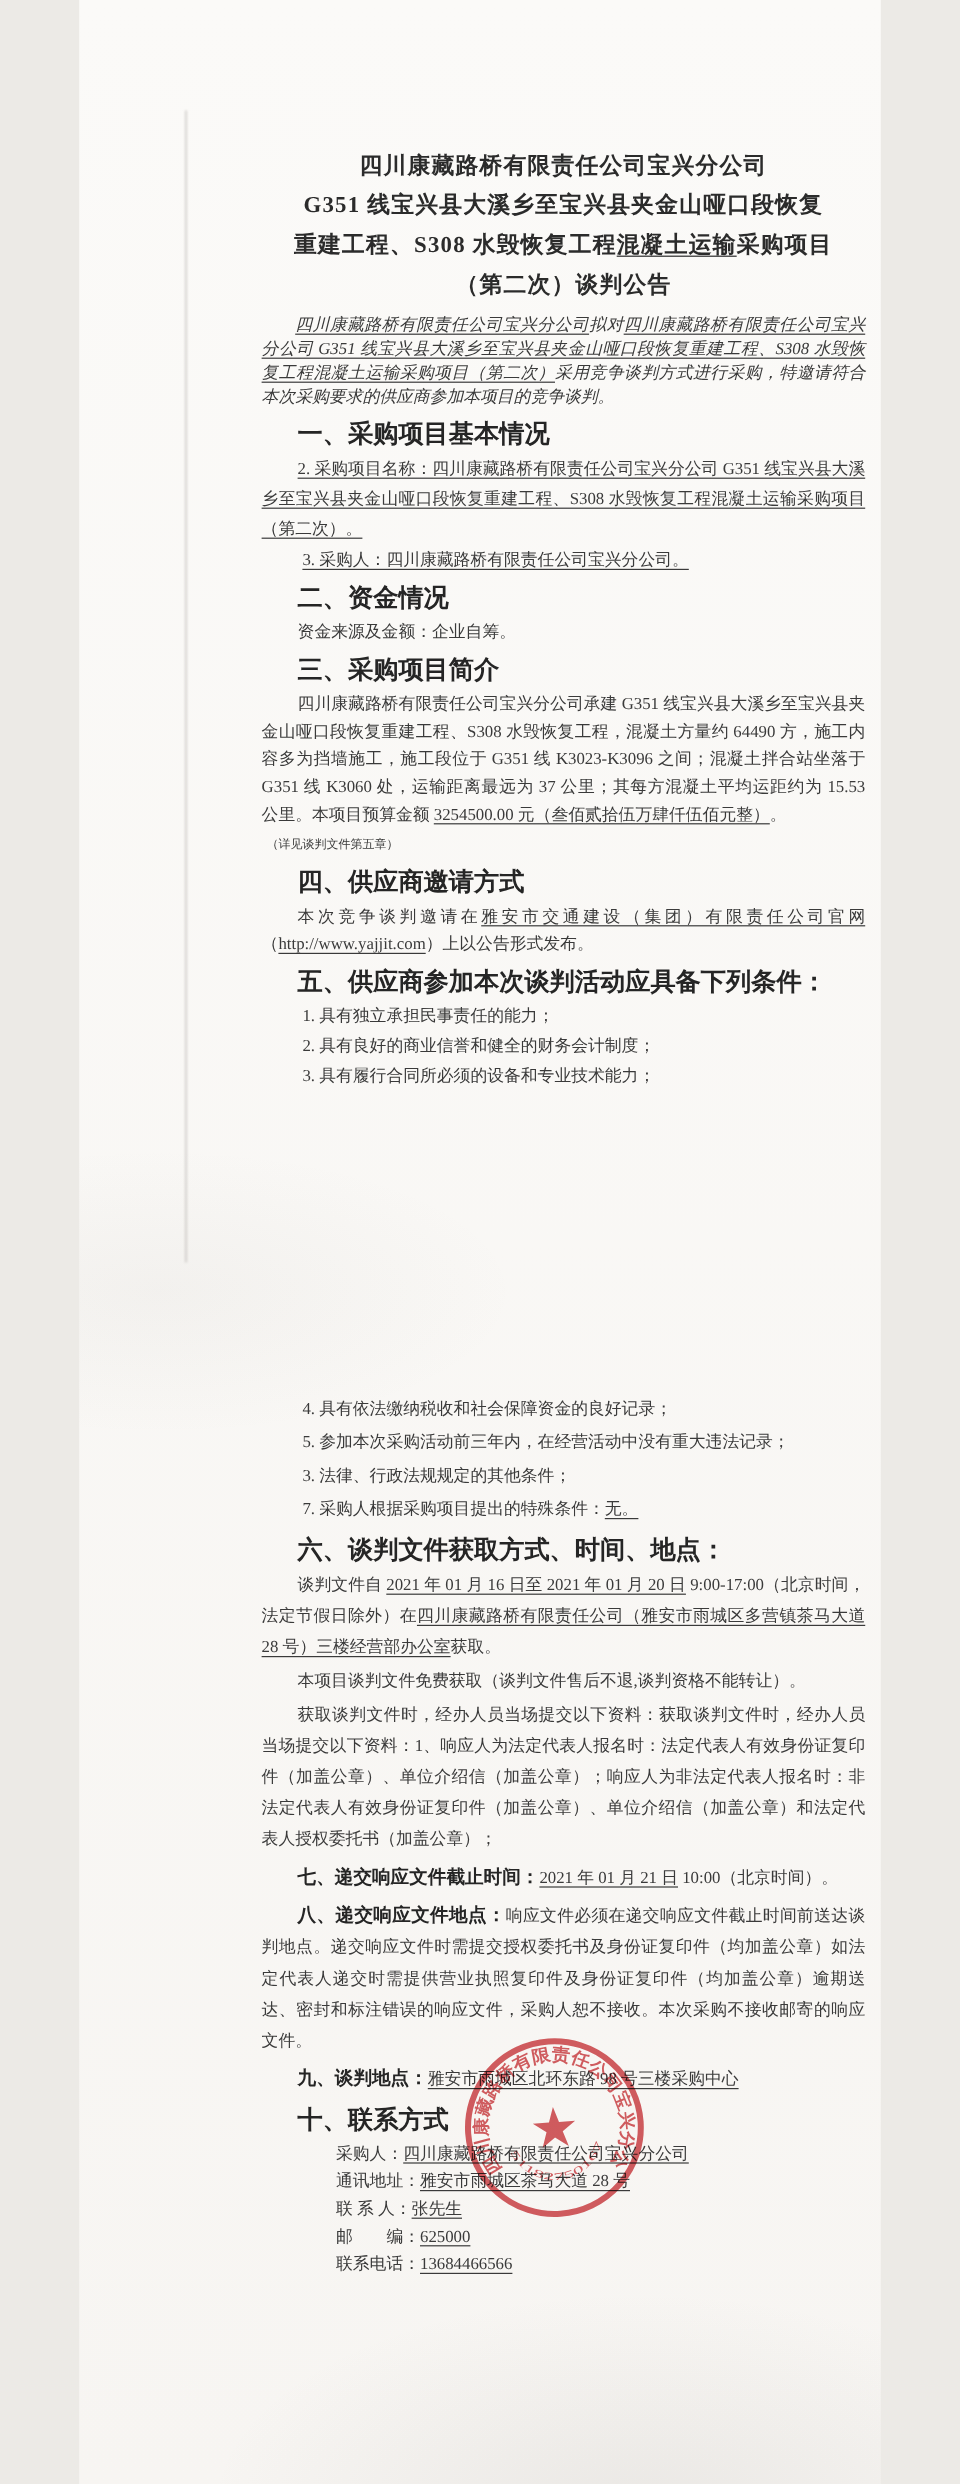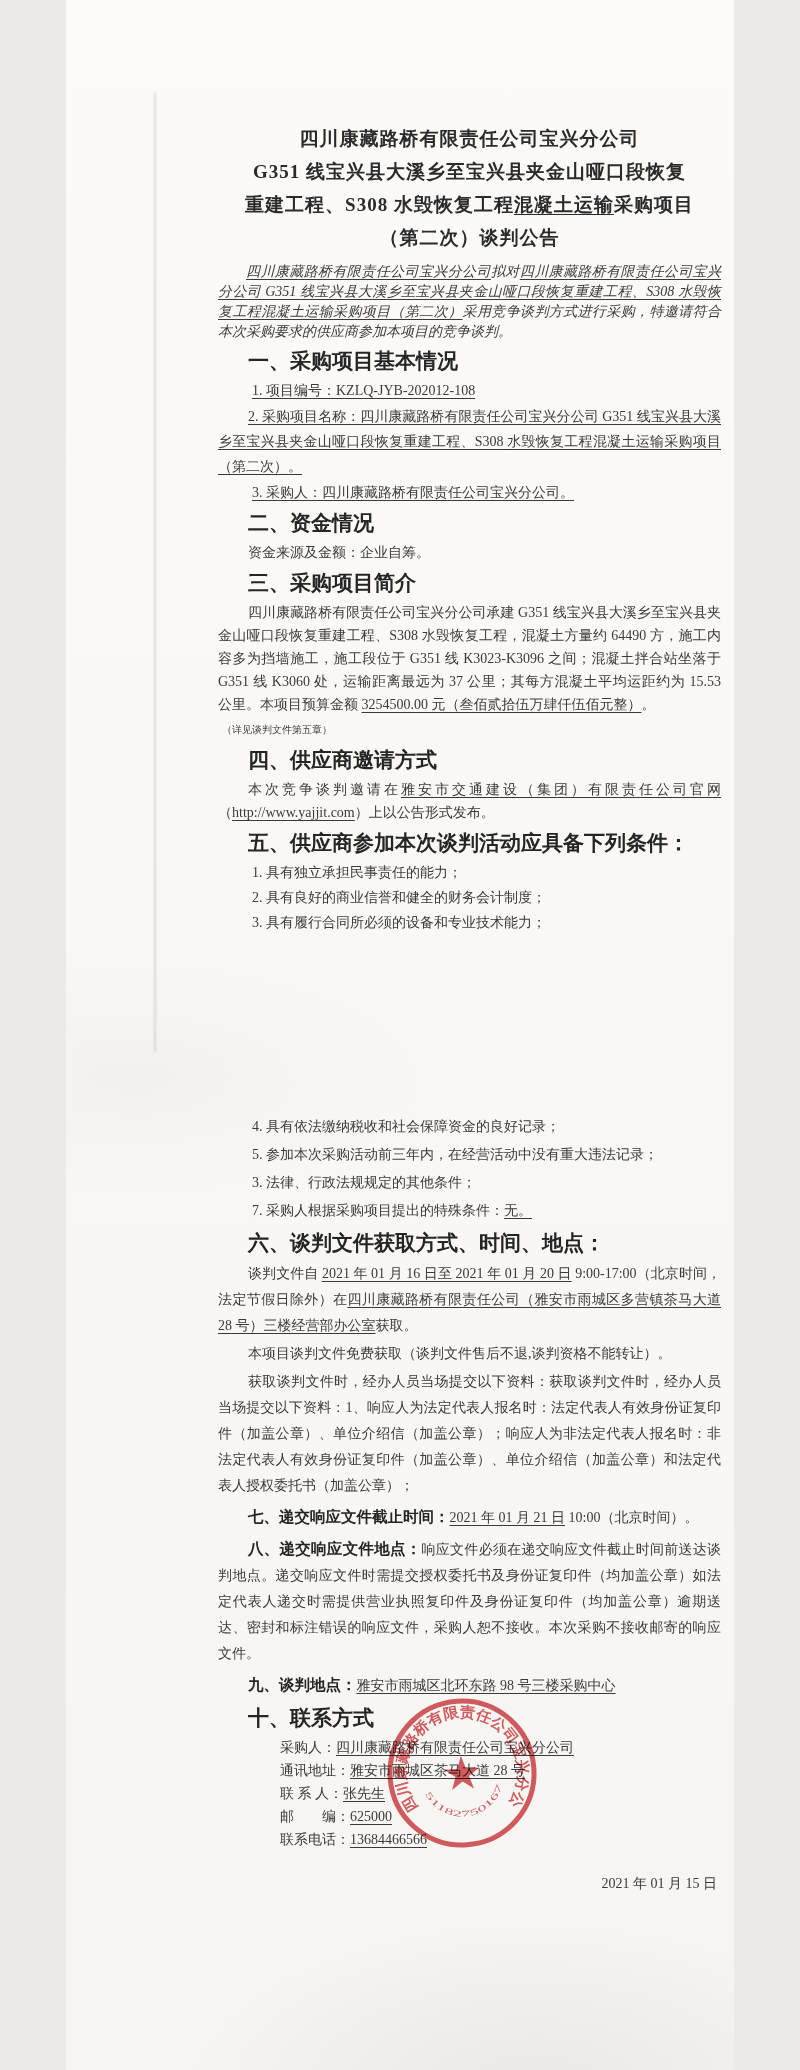--- a/index.html
+++ b/index.html
@@ -11,21 +11,21 @@
       linear-gradient(#fbfaf8,#f7f5f2);
     font-family:"Liberation Serif","DejaVu Serif",serif;
     color:#3a3a3a;
   }
   .scan-edge{
     position:absolute;left:88px;top:92px;width:2px;height:960px;
     background:rgba(150,145,138,0.30);filter:blur(1px);
   }
   .page{position:absolute;left:152px;width:503px;}
   .page1{top:122px;}
-  .page2{top:1112px;}
+  .page2{top:1160px;}
 
   .title-line{
     text-align:center;font-weight:bold;font-size:19px;line-height:33px;color:#2b2b2b;
     letter-spacing:1px;
   }
   .title-block{margin-bottom:8px;}
 
   .intro{margin:0 0 6px 0;font-size:14px;line-height:20px;text-align:justify;text-indent:28px;}
 
   .h{
@@ -62,21 +62,20 @@
     <div class="title-block">
       <div class="title-line">四川康藏路桥有限责任公司宝兴分公司</div>
       <div class="title-line">G351 线宝兴县大溪乡至宝兴县夹金山哑口段恢复</div>
       <div class="title-line"><span>重建工程、S308 水毁恢复工程</span><span class="u">混凝土运输</span><span>采购项目</span></div>
       <div class="title-line">（第二次）谈判公告</div>
     </div>
 
     <p class="intro lh20"><span class="u">四川康藏路桥有限责任公司宝兴分公司</span><span>拟对</span><span class="u">四川康藏路桥有限责任公司宝兴分公司 G351 线宝兴县大溪乡至宝兴县夹金山哑口段恢复重建工程、S308 水毁恢复工程混凝土运输采购项目（第二次）</span><span>采用竞争谈判方式进行采购，特邀请符合本次采购要求的供应商参加本项目的竞争谈判。</span></p>
 
     <div class="h">一、采购项目基本情况</div>
-    <p class="item"><span class="u">1. 项目编号：KZLQ-JYB-202012-108</span></p>
     <p class="para loose"><span class="u">2. 采购项目名称：四川康藏路桥有限责任公司宝兴分公司 G351 线宝兴县大溪乡至宝兴县夹金山哑口段恢复重建工程、S308 水毁恢复工程混凝土运输采购项目（第二次）。</span></p>
     <p class="item"><span class="u">3. 采购人：四川康藏路桥有限责任公司宝兴分公司。</span></p>
 
     <div class="h">二、资金情况</div>
     <p class="para"><span>资金来源及金额：企业自筹。</span></p>
 
     <div class="h">三、采购项目简介</div>
     <p class="para"><span>四川康藏路桥有限责任公司宝兴分公司承建 G351 线宝兴县大溪乡至宝兴县夹金山哑口段恢复重建工程、S308 水毁恢复工程，混凝土方量约 64490 方，施工内容多为挡墙施工，施工段位于 G351 线 K3023-K3096 之间；混凝土拌合站坐落于 G351 线 K3060 处，运输距离最远为 37 公里；其每方混凝土平均运距约为 15.53 公里。本项目预算金额 </span><span class="u">3254500.00 元（叁佰贰拾伍万肆仟伍佰元整）</span><span>。</span></p>
     <p class="noindent"><span>（详见谈判文件第五章）</span></p>
 
@@ -114,21 +113,20 @@
     <div class="contact-row">
       <span>联 系 人：</span><span class="u">张先生</span>
     </div>
     <div class="contact-row">
       <span>邮　　编：</span><span class="u">625000</span>
     </div>
     <div class="contact-row">
       <span>联系电话：</span><span class="u">13684466566</span>
     </div>
 
-    <div class="date-line">2021 年 01 月 15 日</div>
   </section>
 
   <svg class="stamp" viewBox="0 0 160 160">
     <defs>
       <path id="arcTop" d="M 34.1 112.1 A 56 56 0 1 1 125.9 112.1" fill="none"></path>
       <path id="arcBot" d="M 42 98 A 41 41 0 0 0 118 98" fill="none"></path>
     </defs>
     <circle cx="80" cy="80" r="72" fill="none" stroke="#cc3a3f" stroke-width="5"></circle>
     <text font-size="14.5" font-weight="bold">
       <textPath href="#arcTop" textLength="262" lengthAdjust="spacingAndGlyphs">四川康藏路桥有限责任公司宝兴分公司</textPath>

